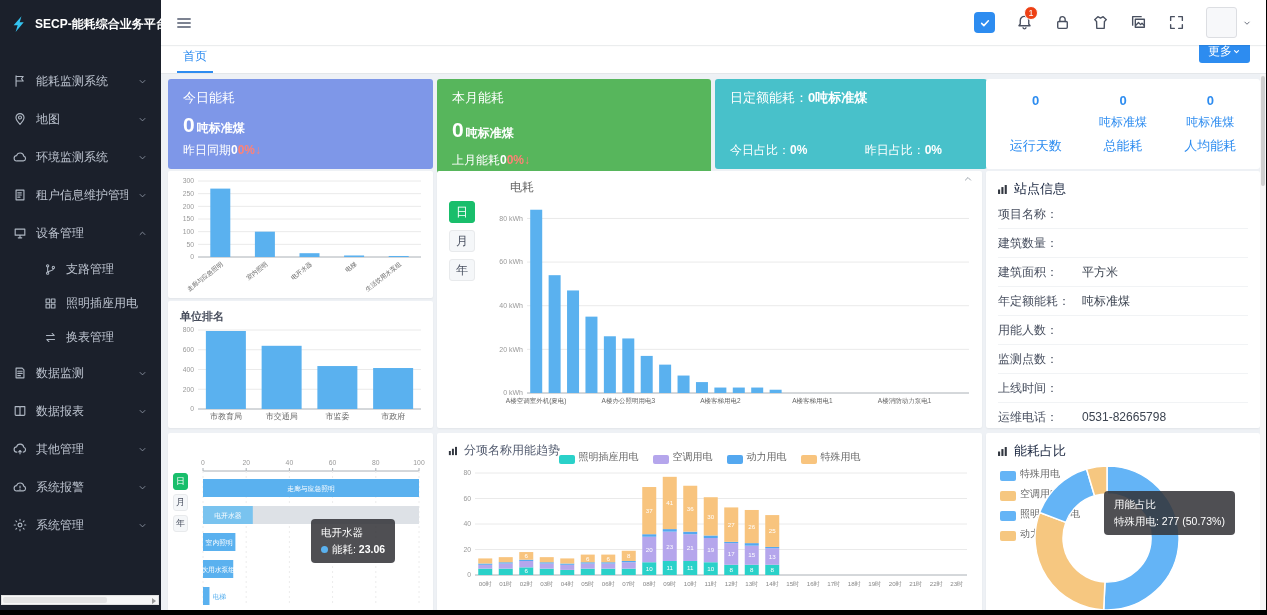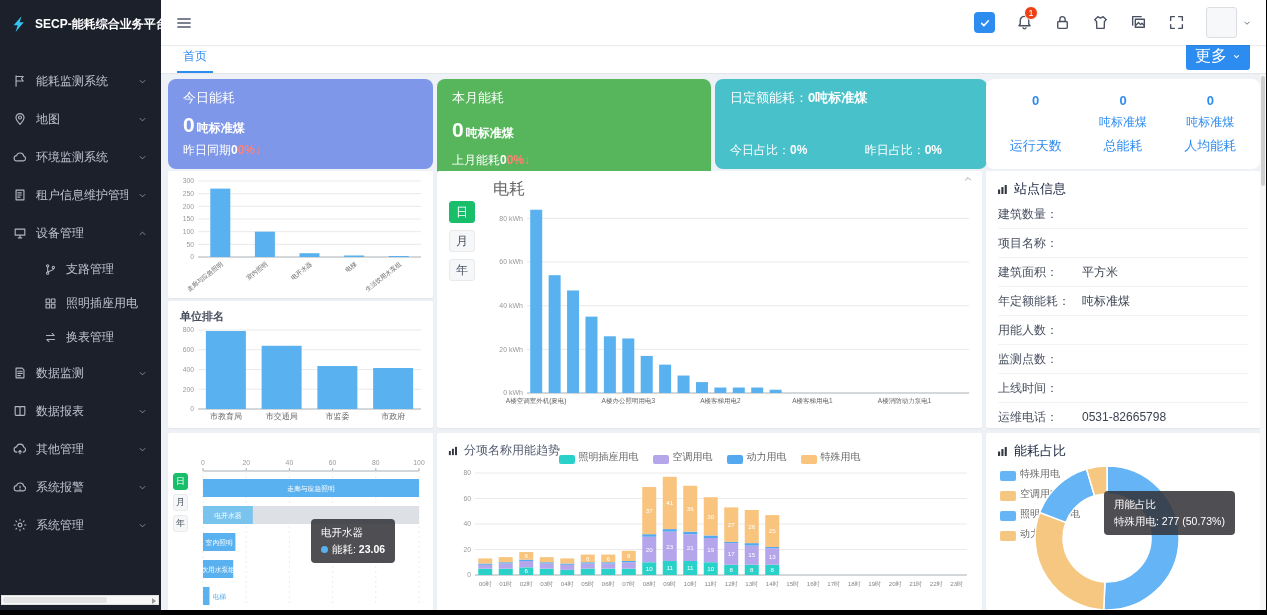--- a/index.html
+++ b/index.html
@@ -23,25 +23,25 @@
   .header{height:45px;background:#fff;display:flex;align-items:center;padding:0 14px;box-shadow:0 1px 1px rgba(0,21,41,.08);position:relative;z-index:3}
   .hamburger{color:#515a6e;display:flex;cursor:pointer}
   .hicons{margin-left:auto;display:flex;align-items:center;gap:21px}
   .hicon{color:#495060;display:flex;cursor:pointer;position:relative}
   .hbtn-blue{width:21px;height:21px;background:#2d8cf0;border-radius:4px;display:flex;align-items:center;justify-content:center;color:#fff;cursor:pointer}
   .badge{position:absolute;top:-8px;left:8px;background:#ed4014;color:#fff;font-size:9px;height:14px;min-width:14px;border-radius:8px;display:flex;align-items:center;justify-content:center;padding:0 3px;border:1px solid #fff;box-sizing:border-box}
   .avatarwrap{display:flex;align-items:center;gap:5px;cursor:pointer}
   .avatar{width:29px;height:29px;background:#f7f8fa;border:1px solid #dcdee2;border-radius:3px}
   .tabbar{height:28px;background:#fff;border-bottom:1px solid #e4e7ea;display:flex;align-items:flex-end;padding:0 16px;position:relative;z-index:2}
   .tab{color:#2d8cf0;font-size:12px;padding:0 6px 6px 6px;border-bottom:2px solid #2d8cf0;cursor:pointer}
-  .morebtn{margin-left:auto;margin-bottom:3px;background:#2d8cf0;color:#fff;font-size:16px;padding:3px 9px;border-radius:3px;display:flex;align-items:center;gap:5px;cursor:pointer}
+  .morebtn{margin-left:auto;margin-bottom:10px;background:#2d8cf0;color:#fff;font-size:12px;padding:3px 9px;border-radius:3px;display:flex;align-items:center;cursor:pointer}
   .content{flex:1;position:relative;overflow:hidden}
   .panel{position:absolute;background:#fff;border-radius:2px;box-shadow:0 1px 2px rgba(0,0,0,.05);overflow:hidden}
   
-  .card{position:absolute;border-radius:8px;color:#fff;padding:10px 15px;box-sizing:border-box;display:flex;flex-direction:column;justify-content:space-between}
+  .card{position:absolute;border-radius:3px;color:#fff;padding:10px 15px;box-sizing:border-box;display:flex;flex-direction:column;justify-content:space-between}
   .card .ct{font-size:13px}
   .card .cv{font-size:21px;font-weight:bold;line-height:1}
   .card .cv small{font-size:12px;font-weight:bold;margin-left:2px}
   .card .cf{font-size:12px;display:flex;align-items:baseline;}
   .card .cf b{font-size:12px}
   .card .delta{color:#ff8276;font-weight:bold}
   .card.c1{background:#7e97e8}
   .card.c2{background:#57b65c}
   .card.c3{background:#48c1ca}
   .card.c3 b{font-weight:bold}
@@ -52,21 +52,21 @@
   .sumcol .sl{font-size:13px}
   
   .ptitle{display:flex;align-items:center;gap:5px;font-size:12px;color:#515a6e;padding:9px 10px 0 10px}
   .ptitle .ticon{display:flex;color:#31363f}
   .smalltitle{font-size:11px;font-weight:bold;color:#464c5b;padding:8px 10px 0 12px}
   .btncol{position:absolute;display:flex;flex-direction:column;gap:7px}
   .tbtn{width:26px;height:22px;display:flex;align-items:center;justify-content:center;font-size:12px;background:#f5f7f9;color:#495060;border:1px solid #e8eaec;border-radius:3px;cursor:pointer;box-sizing:border-box}
   .tbtn.on{background:#19be6b;color:#fff;border-color:#19be6b}
   .tbtn.tiny{width:15px;height:17px;font-size:9px}
   .scrollup{position:absolute;right:8px;top:2px;color:#9aa2ab;display:flex;cursor:pointer}
-  .charttitle-elec{position:absolute;left:56px;top:8px;font-size:16px;color:#666}
+  .charttitle-elec{position:absolute;left:73px;top:8px;font-size:12px;color:#666}
   
   .sirows{padding:2px 12px 0 12px}
   .sirow{display:flex;align-items:center;height:28px;border-bottom:1px solid #f1f3f5;font-size:12px;color:#495060}
   .sirow .sl{width:84px}
   .sirow .svv{color:#3b4350}
   
   .legend-h{position:absolute;left:0;right:0;top:17px;display:flex;justify-content:center;gap:14px}
   .litem{display:flex;align-items:flex-end;gap:4px;font-size:10px;color:#666;cursor:pointer}
   .lsw{width:16px;height:9px;border-radius:2px}
   .legend-v{position:absolute;left:14px;top:34px;display:flex;flex-direction:column;gap:6px}
@@ -482,25 +482,25 @@
               <svg width="13" height="13" viewBox="0 0 16 16" fill="currentColor" stroke="none">
                 <rect x="2.5" y="8" width="2.6" height="5.5"></rect>
                 <rect x="6.6" y="5" width="2.6" height="8.5"></rect>
                 <rect x="10.7" y="2.5" width="2.6" height="11"></rect>
               </svg>
             </span>
           <span>站点信息</span>
         </div>
         <div class="sirows" id="site-rows">
             <div class="sirow">
-              <span class="sl">建筑数量：</span>
+              <span class="sl">项目名称：</span>
               <span class="svv"></span>
             </div>
             <div class="sirow">
-              <span class="sl">项目名称：</span>
+              <span class="sl">建筑数量：</span>
               <span class="svv"></span>
             </div>
             <div class="sirow">
               <span class="sl">建筑面积：</span>
               <span class="svv">平方米</span>
             </div>
             <div class="sirow">
               <span class="sl">年定额能耗：</span>
               <span class="svv">吨标准煤</span>
             </div>

